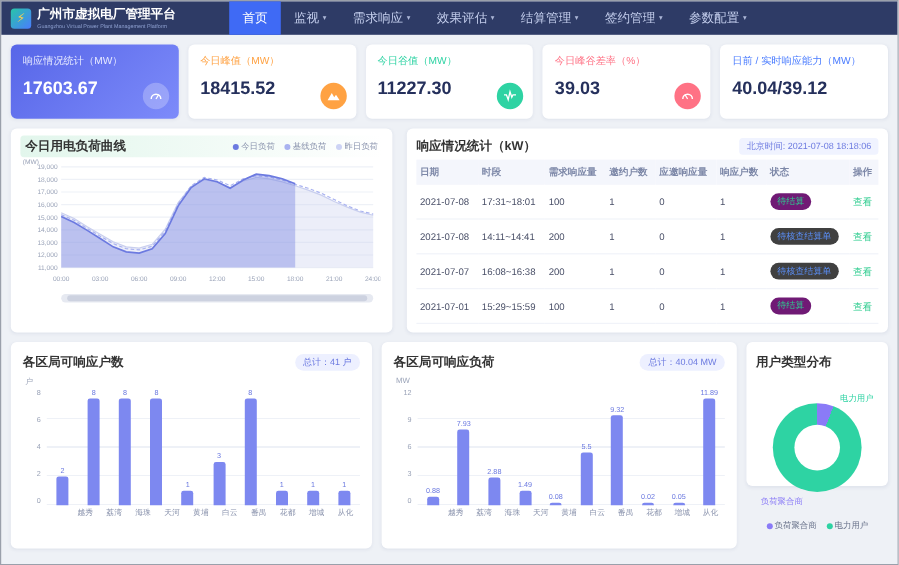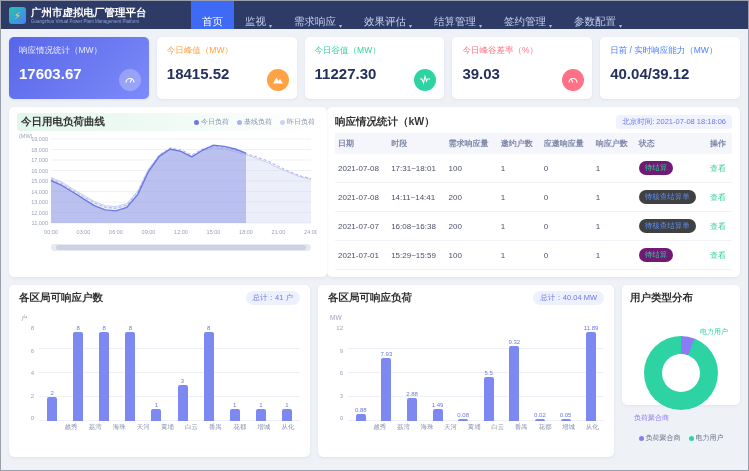--- a/index.html
+++ b/index.html
@@ -7,37 +7,37 @@
   body{font-family:"Liberation Sans","DejaVu Sans",sans-serif}
   .app{width:749px;height:471px;background:#eef1f6;border:1px solid #9aa0ab;overflow:hidden}
 
   
   .navbar{height:28px;background:#2e3b66;display:flex;align-items:center;padding:0 8px;gap:12px}
   .brand{display:flex;align-items:center;gap:5px;min-width:170px}
   .logo{width:17px;height:17px;border-radius:3px;background:linear-gradient(135deg,#27c6a8,#4a7cff);display:flex;align-items:center;justify-content:center;color:#ffd04d;font-size:10px;font-weight:bold}
   .brand-title{color:#fff;font-size:10.5px;font-weight:bold;line-height:1.15;white-space:nowrap}
   .brand-sub{color:#8ea0d0;font-size:4.5px;white-space:nowrap}
   .menu{display:flex;height:100%}
-  .menu-item{display:flex;align-items:flex-end;gap:3px;padding:0 11px;font-size:10.5px;color:#c3cdec;cursor:pointer;white-space:nowrap}
+  .menu-item{display:flex;align-items:center;gap:3px;padding:0 11px;font-size:10.5px;color:#c3cdec;cursor:pointer;white-space:nowrap}
   .menu-item.active{background:#3f6af5;color:#fff}
   .caret{font-size:6px;opacity:.85}
 
   
   .kpi-row{display:flex;gap:8px;padding:8px 8px 0}
   .kpi-card{flex:1;height:62px;background:#fff;border-radius:5px;position:relative;padding:8px 10px;box-shadow:0 1px 3px rgba(40,60,120,.07)}
   .kpi-card.primary{background:linear-gradient(135deg,#5766e8,#7d8bfa)}
   .kpi-title{font-size:8.5px;color:var(--accent);white-space:nowrap}
   .kpi-card.primary .kpi-title{color:#e6e9ff}
   .kpi-value{font-size:15px;font-weight:bold;color:#25305c;margin-top:8px;white-space:nowrap}
   .kpi-card.primary .kpi-value{color:#fff}
   .kpi-icon{position:absolute;right:8px;bottom:8px;width:22px;height:22px;border-radius:50%;display:flex;align-items:center;justify-content:center;background:var(--accent)}
   .kpi-card.primary .kpi-icon{background:rgba(255,255,255,.25)}
 
   
-  .mid-row{display:flex;gap:0;padding:8px}
+  .mid-row{display:flex;gap:12px;padding:8px}
   .panel{background:#fff;border-radius:5px;box-shadow:0 1px 3px rgba(40,60,120,.07)}
   .chart-panel{width:318px;height:170px;padding:6px 8px;position:relative}
   .chart-header{display:flex;justify-content:space-between;align-items:center;height:18px;background:linear-gradient(90deg,#e2f6ec,rgba(255,255,255,0));border-radius:3px;padding:0 4px}
   .panel-title{font-size:10.5px;font-weight:bold;color:#333;white-space:nowrap}
   .legend{display:flex;gap:8px;font-size:7px;color:#8a93ad;align-items:center}
   .legend-item{display:inline-flex;align-items:center;cursor:pointer;white-space:nowrap}
   .legend-dot{width:5px;height:5px;border-radius:50%;display:inline-block;margin-right:2px}
   .chart-unit{position:absolute;left:10px;top:26px;font-size:5.5px;color:#9aa3b8}
   .tick{font-size:5.5px;fill:#9aa3b8}
   .datazoom{height:7px;background:#e6e9f1;border-radius:4px;margin:3px 8px 0 34px;position:relative;cursor:pointer}
@@ -52,21 +52,21 @@
   .pill{display:inline-block;padding:2px 6px;border-radius:8px;font-size:7.5px}
   .pill.green{background:#701a75;color:#2ecc8f}
   .pill.blue{background:#404040;color:#5b8ff9}
   .view-link{color:#2ecc8f;font-size:8px;text-decoration:none;cursor:pointer}
 
   
   .bottom-row{display:flex;gap:8px;padding:0 8px}
   .bar-panel{width:301px;height:172px;padding:6px 10px}
   .bar-panel.second{width:296px}
   .donut-panel{flex:1;height:120px;padding:6px 8px;position:relative}
-  .panel-head{display:flex;justify-content:space-between;align-items:flex-start;height:18px}
+  .panel-head{display:flex;justify-content:space-between;align-items:flex-end;height:18px}
   .badge{background:#edf0ff;color:#6c7ae0;font-size:7.5px;padding:2px 7px;border-radius:9px;white-space:nowrap}
   .bar-wrap{position:relative;margin-top:16px;padding-left:20px}
   .bar-unit{position:absolute;left:2px;top:-11px;font-size:6.5px;color:#9aa3b8}
   .bar-yaxis{position:absolute;left:0;top:0;height:96px;width:15px;display:flex;flex-direction:column;justify-content:space-between;align-items:flex-end;font-size:6px;color:#9aa3b8}
   .bar-plot{height:96px;display:flex;align-items:flex-end;background-image:repeating-linear-gradient(to top,#eef1f7 0,#eef1f7 1px,transparent 1px,transparent 24px)}
   .bar-slot{flex:1;display:flex;flex-direction:column;align-items:center;justify-content:flex-end;height:100%}
   .bar-val{font-size:6px;color:#6c7ae0;margin-bottom:1px}
   .bar{width:10px;background:#7d88f0;border-radius:2px 2px 0 0}
   .bar-cats{display:flex;padding-left:20px;margin-top:2px}
   .bar-cat{flex:1;text-align:center;font-size:6.5px;color:#8a93ad;white-space:nowrap}

